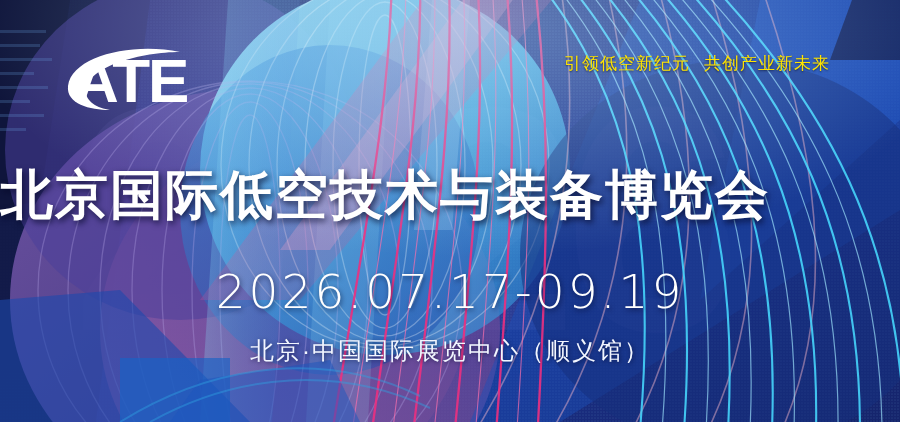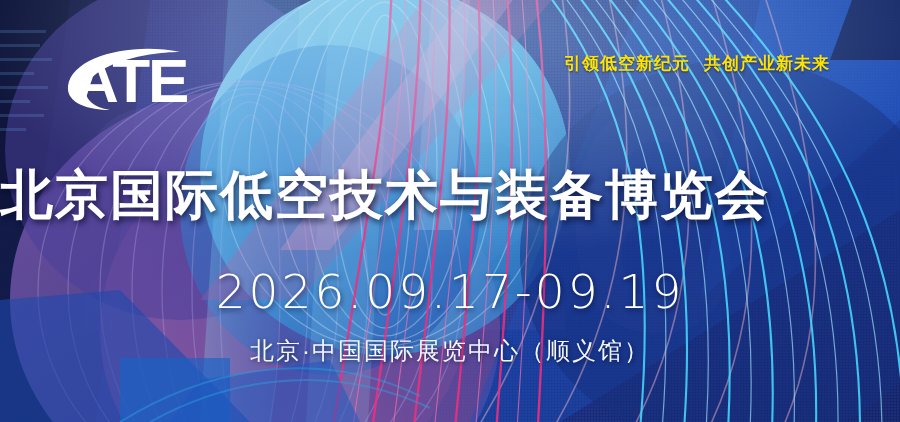--- a/index.html
+++ b/index.html
@@ -11,21 +11,21 @@
   .layer{position:absolute;inset:0;}
   svg.layer{display:block;width:900px;height:422px;}
 
   
   #logo{position:absolute;left:62px;top:40px;width:160px;height:76px;}
   #logo svg{display:block;}
 
   
   #tagline{
     position:absolute;left:0;top:52px;width:830px;text-align:right;
-    color:#ffe400;font-size:17px;font-weight:bold;letter-spacing:1px;
+    color:#ffe400;font-size:17px;font-weight:normal;letter-spacing:1px;
     text-shadow:0 1px 2px rgba(0,0,20,.55);
     white-space:nowrap;
   }
   #tagline .gap{display:inline-block;width:14px;}
 
   #title{
     position:absolute;left:0;top:166px;width:712px;text-align:center;
     color:#ffffff;font-size:53px;font-weight:bold;letter-spacing:2px;
     line-height:58px;white-space:nowrap;
     text-shadow:2px 3px 6px rgba(5,8,40,.75);
@@ -240,17 +240,17 @@
       </g>
     </svg>
   </div>
 
   <div id="tagline">
     <span>引领低空新纪元</span><span class="gap"></span><span>共创产业新未来</span>
   </div>
 
   <div id="title">北京国际低空技术与装备博览会</div>
 
-  <div id="dates">2026.09.17-09.19</div>
+  <div id="dates">2026.07.17-09.19</div>
 
   <div id="venue">北京·中国国际展览中心（顺义馆）</div>
 
 </div>
 
 </body></html>

